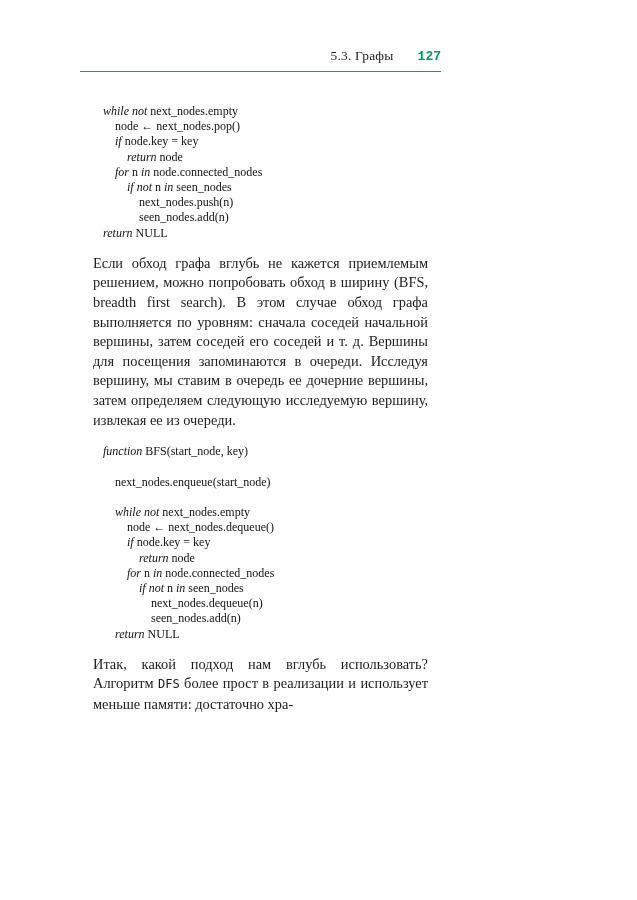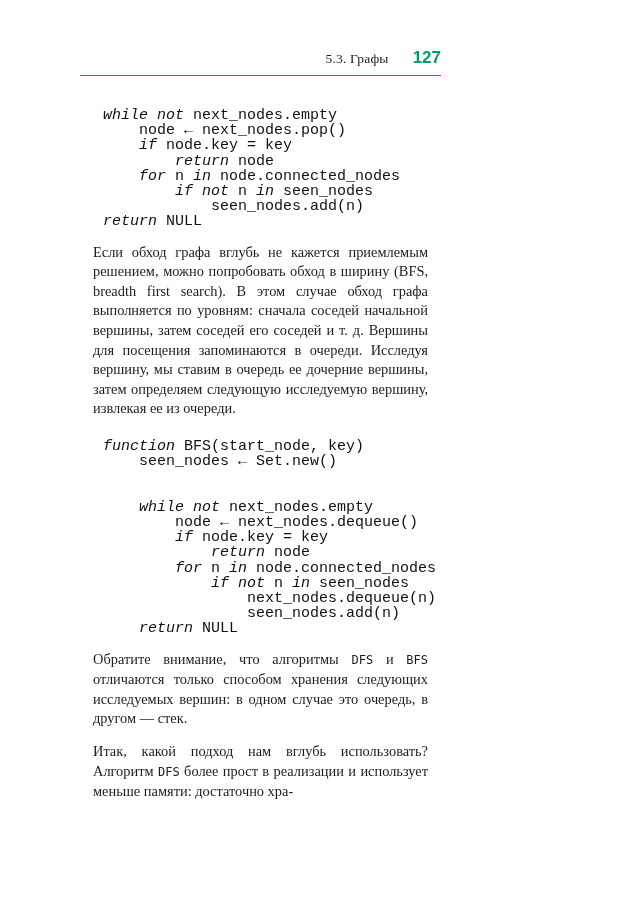--- a/index.html
+++ b/index.html
@@ -30,38 +30,38 @@
     gap: 24px;
     font-size: 13.5px;
   }
   .section-title {
     color: #222222;
     letter-spacing: 0.2px;
   }
   .page-number {
     color: var(--accent, #009d63);
     font-weight: bold;
-    font-size: 17px;
-    font-family: Liberation Sans, sans-serif;
+    font-size: 13px;
+    font-family: Liberation Mono, monospace;
   }
   .header-rule {
     border: 0;
     border-top: 1.6px solid var(--accent, #009d63);
     margin: 7px 0 0 0;
   }
   
   .code {
-    font-family: Liberation Mono, monospace;
-    font-size: 15px;
+    font-family: Liberation Serif, serif;
+    font-size: 12px;
     line-height: 15.2px;
     color: #111111;
     margin: 0 0 0 23px;
   }
   .code-first { margin-top: 32px; }
-  .code-second { margin-top: 20px; }
+  .code-second { margin-top: 14px; }
   .code-line { white-space: pre; }
   .kw { font-style: italic; }
   
   p.body-par {
     font-size: 14.4px;
     line-height: 19.6px;
     text-align: justify;
     margin: 13px;
     color: #1c1c1c;
   }
@@ -86,39 +86,39 @@
     <hr class="header-rule">
   </header>
 
   <div class="code code-first">
       <div class="code-line"><span class="kw">while</span><span> </span><span class="kw">not</span><span> next_nodes.empty</span></div>
       <div class="code-line"><span>    node ← next_nodes.pop()</span></div>
       <div class="code-line"><span>    </span><span class="kw">if</span><span> node.key = key</span></div>
       <div class="code-line"><span>        </span><span class="kw">return</span><span> node</span></div>
       <div class="code-line"><span>    </span><span class="kw">for</span><span> n </span><span class="kw">in</span><span> node.connected_nodes</span></div>
       <div class="code-line"><span>        </span><span class="kw">if</span><span> </span><span class="kw">not</span><span> n </span><span class="kw">in</span><span> seen_nodes</span></div>
+      <div class="code-line"><span>            next_nodes.push(n)</span></div>
       <div class="code-line"><span>            seen_nodes.add(n)</span></div>
       <div class="code-line"><span class="kw">return</span><span> NULL</span></div>
     </div>
 
   <p class="body-par par-intro">Если обход графа вглубь не кажется приемлемым решением, можно попробовать обход в ширину (BFS, breadth first search). В этом случае обход графа выполняется по уровням: сначала соседей начальной вершины, затем соседей его соседей и т. д. Вершины для посещения запоминаются в очереди. Исследуя вершину, мы ставим в очередь ее дочерние вершины, затем определяем следующую исследуемую вершину, извлекая ее из очереди.</p>
 
   <div class="code code-second">
       <div class="code-line"><span class="kw">function</span><span> BFS(start_node, key)</span></div>
-      <div class="code-line"><span>    seen_nodes ← Set.new()</span></div>
       <div class="code-line">&nbsp;</div>
+      <div class="code-line"><span>    next_nodes.enqueue(start_node)</span></div>
       <div class="code-line">&nbsp;</div>
       <div class="code-line"><span>    </span><span class="kw">while</span><span> </span><span class="kw">not</span><span> next_nodes.empty</span></div>
       <div class="code-line"><span>        node ← next_nodes.dequeue()</span></div>
       <div class="code-line"><span>        </span><span class="kw">if</span><span> node.key = key</span></div>
       <div class="code-line"><span>            </span><span class="kw">return</span><span> node</span></div>
       <div class="code-line"><span>        </span><span class="kw">for</span><span> n </span><span class="kw">in</span><span> node.connected_nodes</span></div>
       <div class="code-line"><span>            </span><span class="kw">if</span><span> </span><span class="kw">not</span><span> n </span><span class="kw">in</span><span> seen_nodes</span></div>
       <div class="code-line"><span>                next_nodes.dequeue(n)</span></div>
       <div class="code-line"><span>                seen_nodes.add(n)</span></div>
       <div class="code-line"><span>    </span><span class="kw">return</span><span> NULL</span></div>
     </div>
 
-  <p class="body-par par-note"><span>Обратите внимание, что алгоритмы </span><span class="inline-code">DFS</span><span> и </span><span class="inline-code">BFS</span><span> отличаются только способом хранения следующих исследуемых вершин: в одном случае это очередь, в другом — стек.</span></p>
 
   <p class="body-par par-question"><span>Итак, какой подход нам вглубь использовать? Алгоритм </span><span class="inline-code">DFS</span><span> более прост в реализации и использует меньше памяти: достаточно хра-</span></p>
 
 </div>
 
 </body></html>

